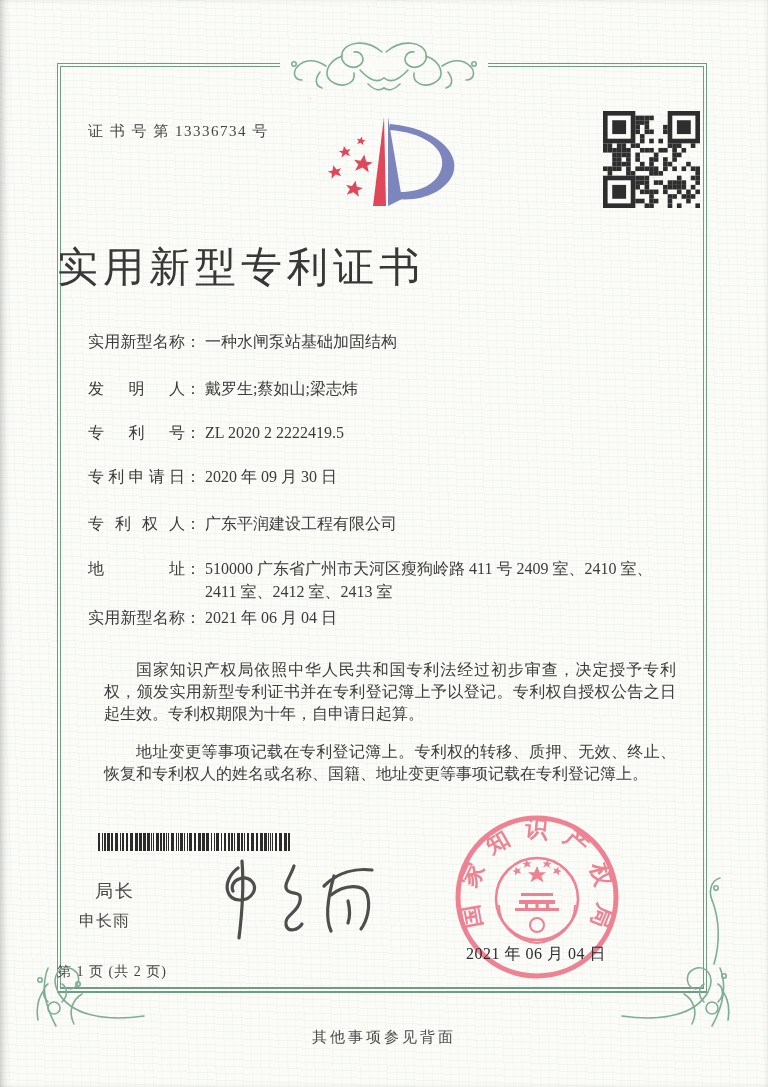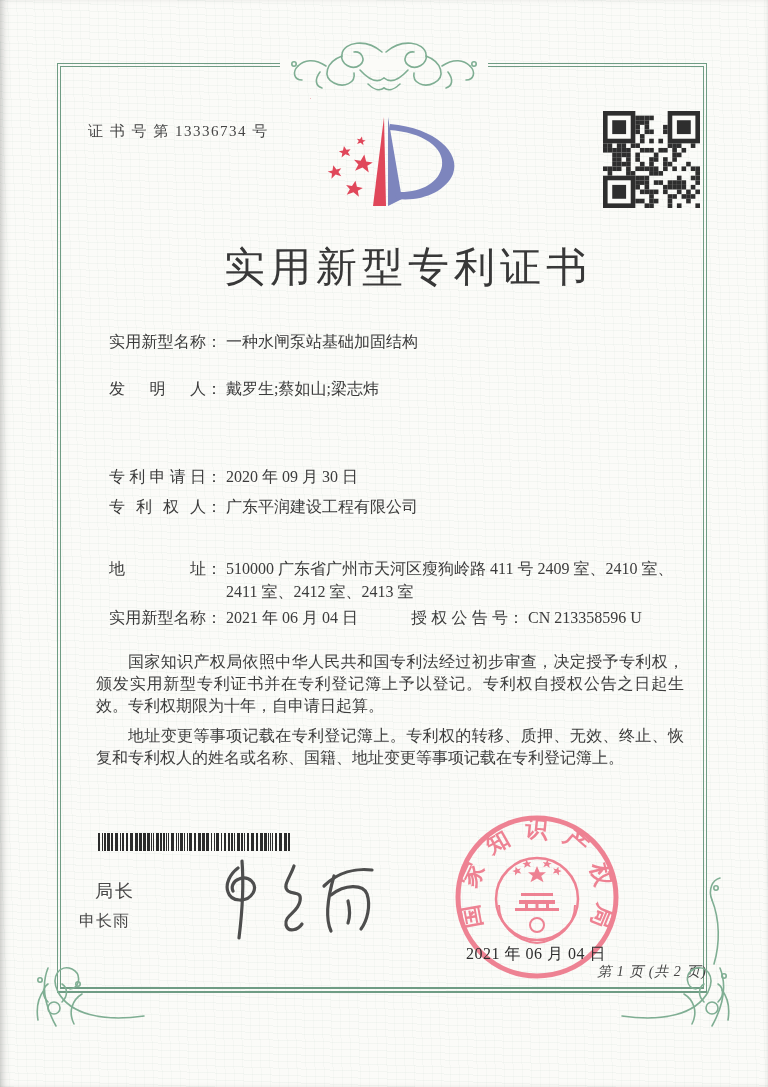--- a/index.html
+++ b/index.html
@@ -12,39 +12,39 @@
     font-family:"Liberation Serif", serif;color:#3d3d3d;
     box-shadow:inset 6px 0 8px -5px rgba(90,90,90,.45), inset -3px 0 5px -4px rgba(120,120,120,.35);
   }
   .abs{position:absolute;}
   #border-frame{
     left:57px;top:63px;width:650px;height:930px;
     border:4px double #6f9c84;border-bottom-width:6px;
     box-sizing:border-box;
   }
   #cert-no{left:88px;top:122px;font-size:15px;letter-spacing:1.5px;color:#454545;}
-  #title{left:57px;top:240px;width:702px;text-align:center;font-size:41px;letter-spacing:5px;color:#383838;font-weight:500;}
-  .frow{left:88px;font-size:16px;line-height:23px;color:#3b3b3b;white-space:nowrap;margin-left:21px;}
+  #title{left:57px;top:240px;width:702px;font-size:41px;letter-spacing:5px;color:#383838;font-weight:500;}
+  .frow{left:88px;font-size:16px;line-height:23px;color:#3b3b3b;white-space:nowrap;}
   .flabel{display:inline-block;width:97px;text-align:justify;text-align-last:justify;vertical-align:top;}
   .colon{display:inline-block;vertical-align:top;}
   .fvalue{display:inline-block;vertical-align:top;margin-left:4px;}
   .wrapval{white-space:normal;width:478px;}
   #row-name{top:330px;} #row-inventor{top:377px;} #row-patentno{top:421px;}
-  #row-filing{top:465px;} #row-patentee{top:495px;} #row-address{top:557px;}
+  #row-filing{top:465px;} #row-patentee{top:512px;} #row-address{top:557px;}
   #row-grant{top:606px;width:620px;}
   #grant-no-group{position:absolute;left:302px;top:0;}
   #paragraphs{left:88px;top:643px;width:604px;font-size:16px;line-height:22px;color:#3d3d3d;text-align:justify;}
-  #paragraphs p{margin:8px;text-indent:2em;}
+  #paragraphs p{margin:16px;text-indent:2em;}
   #barcode{left:98px;top:833px;width:197px;height:18px;}
   #signer-title{left:95px;top:879px;font-family:"Liberation Sans",sans-serif;font-size:18px;color:#474747;letter-spacing:2px;}
   #signer-name{left:79px;top:911px;font-family:"Liberation Sans",sans-serif;font-size:16px;color:#474747;letter-spacing:1px;}
   #signature{left:202px;top:856px;}
   #seal{left:453px;top:813px;opacity:.85;}
   #seal-date{left:466px;top:944px;font-size:16px;color:#2e2e2e;letter-spacing:.5px;z-index:6;}
-  #page-indicator{left:57px;top:963px;width:650px;text-align:right;font-size:14px;color:#444;letter-spacing:1px;font-style:italic;}
+  #page-indicator{left:57px;top:963px;width:650px;text-align:left;font-size:14px;color:#444;letter-spacing:1px;}
   #back-note{left:0;top:1028px;width:768px;text-align:center;font-size:15px;color:#4b4b4b;letter-spacing:3px;}
   #top-flourish{left:264px;top:36px;z-index:3;}
   #corner-left{left:26px;top:922px;z-index:3;}
   #corner-right{left:616px;top:872px;z-index:3;}
   svg{display:block;}
 </style>
 </head>
 <body>
 
 <div id="paper">
@@ -267,34 +267,34 @@
     </svg>
 
   <div id="title" class="abs">实用新型专利证书</div>
 
   <div id="row-name" class="abs frow">
     <span class="flabel">实用新型名称</span><span class="colon">：</span><span class="fvalue">一种水闸泵站基础加固结构</span>
   </div>
   <div id="row-inventor" class="abs frow">
     <span class="flabel">发明人</span><span class="colon">：</span><span class="fvalue">戴罗生;蔡如山;梁志炜</span>
   </div>
+  <div id="row-patentno" class="abs frow">
+    <span class="flabel">专利号</span><span class="colon">：</span><span class="fvalue">ZL 2020 2 2222419.5</span>
+  </div>
   <div id="row-filing" class="abs frow">
     <span class="flabel">专利申请日</span><span class="colon">：</span><span class="fvalue">2020 年 09 月 30 日</span>
   </div>
   <div id="row-patentee" class="abs frow">
     <span class="flabel">专利权人</span><span class="colon">：</span><span class="fvalue">广东平润建设工程有限公司</span>
   </div>
   <div id="row-address" class="abs frow">
     <span class="flabel">地址</span><span class="colon">：</span><span class="fvalue wrapval">510000 广东省广州市天河区瘦狗岭路 411 号 2409 室、2410 室、2411 室、2412 室、2413 室</span>
   </div>
   <div id="row-grant" class="abs frow">
     <span class="flabel">实用新型名称</span><span class="colon">：</span><span class="fvalue">2021 年 06 月 04 日</span>
-    <span id="grant-no-group">
-      <span class="flabel">授权公告号</span><span class="colon">：</span><span class="fvalue">CN 213358596 U</span>
-    </span>
   </div>
 
   <div id="paragraphs" class="abs">
     <p>国家知识产权局依照中华人民共和国专利法经过初步审查，决定授予专利权，颁发实用新型专利证书并在专利登记簿上予以登记。专利权自授权公告之日起生效。专利权期限为十年，自申请日起算。</p>
     <p>地址变更等事项记载在专利登记簿上。专利权的转移、质押、无效、终止、恢复和专利权人的姓名或名称、国籍、地址变更等事项记载在专利登记簿上。</p>
   </div>
 
   <svg id="barcode" class="abs" width="197" height="18" viewBox="0 0 197 18">
       <rect x="0" y="0" width="2" height="18" fill="#2b2b2b"></rect>
       <rect x="4" y="0" width="1" height="18" fill="#2b2b2b"></rect>
@@ -393,14 +393,15 @@
       <g fill="none" stroke="#ec6e82" stroke-width="2">
         <circle cx="84" cy="112" r="7"></circle>
         <path d="M46,92 C46,112 62,128 84,130"></path>
         <path d="M122,92 C122,112 106,128 84,130"></path>
       </g>
     </g>
   </svg>
   <div id="seal-date" class="abs">2021 年 06 月 04 日</div>
 
   <div id="page-indicator" class="abs">第 1 页 (共 2 页)</div>
+  <div id="back-note" class="abs">其他事项参见背面</div>
 
 </div>
 
 </body></html>

